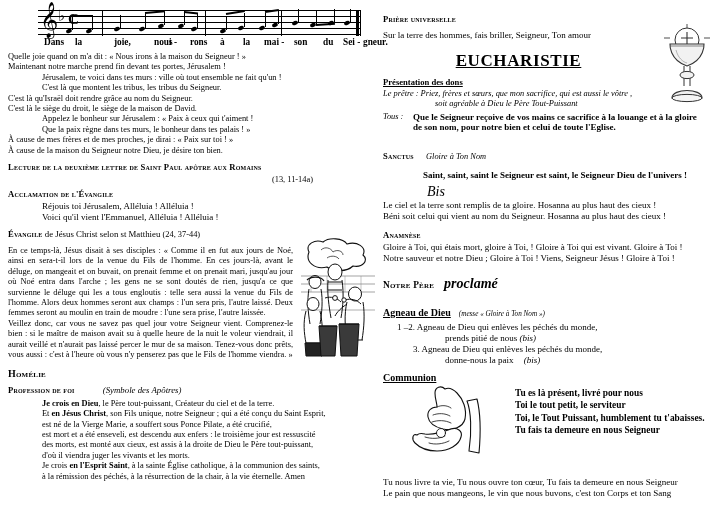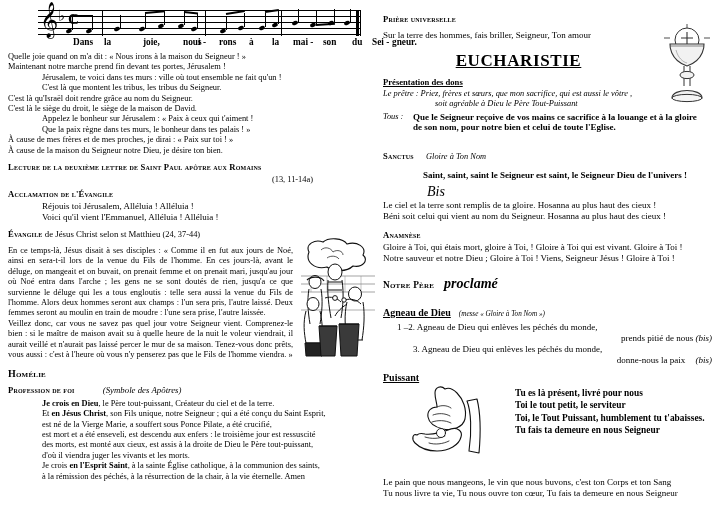--- a/index.html
+++ b/index.html
@@ -12,21 +12,21 @@
   }
   .page { display:flex; width:720px; height:509px; box-sizing:border-box; }
   .col-left  { width:375px; position:relative; padding:4px 6px 0 8px; box-sizing:border-box; }
   .col-right { width:345px; position:relative; padding:8px 8px 0 8px; box-sizing:border-box; }
 
   
   .t  { font-size:8.4px; line-height:10.4px; }
   .t9 { font-size:9px;  line-height:11px; }
   .ind1 { padding-left:34px; }
   .ind2 { padding-left:52px; }
-  .ind3 { padding-left:62px;text-align:right; }
+  .ind3 { padding-left:62px; }
   .b  { font-weight:bold; }
   .i  { font-style:italic; }
   .u  { text-decoration:underline; }
   .sc { font-variant:small-caps; font-weight:bold; letter-spacing:.2px; }
   .right { text-align:right; }
   .gap4 { height:4px; }
   .gap6 { height:6px; }
   .gap8 { height:8px; }
   .gap10{ height:10px; }
 
@@ -40,21 +40,21 @@
   .notehead {
     position:absolute; width:6px; height:4.4px; background:#000;
     border-radius:50%; transform:rotate(-20deg);
   }
   .stem { position:absolute; width:1.1px; background:#000; }
   .beam { position:absolute; height:2.2px; background:#000; transform-origin:left center; }
   .clef { position:absolute; left:32px; top:-2px; font-size:31px; line-height:31px; font-family:"DejaVu Sans", sans-serif; }
   .flat { position:absolute; left:50px; top:3px; font-size:15px; line-height:15px; font-family:"DejaVu Sans", sans-serif;}
   .meter{ position:absolute; left:60px; top:6px; font-size:15px; line-height:15px; font-weight:bold; font-family:"Liberation Serif",serif;}
   .lyrics { position:absolute; left:30px; top:30px; width:330px; font-size:9.3px; font-weight:bold; line-height:12px; }
-  .lyrics span { position:absolute; white-space:nowrap;margin-left:29px; }
+  .lyrics span { position:absolute; white-space:nowrap; }
 
   
   .illus-gospel {
     position:absolute; right:0px; top:238px; width:74px; height:120px;
   }
   .illus-chalice {
     position:absolute; right:2px; top:20px; width:62px; height:84px;
   }
   .illus-hands {
     position:absolute; left:28px; top:-6px; width:96px; height:86px;
@@ -366,21 +366,21 @@
       </div>
       <div class="t9 ind3">
         <span>donne-nous la paix</span>
         <span class="i" style="margin-left:8px;">(bis)</span>
       </div>
     </div>
 
     <div class="gap6"></div>
 
     <div>
-      <div class="b u" style="font-size:10px;">Puissant</div>
+      <div class="b u" style="font-size:10px;">Communion</div>
 
       <div class="commun-block" style="margin-top:4px;">
 
         <div class="illus-hands">
           <svg viewBox="0 0 96 86" width="96" height="86" xmlns="http://www.w3.org/2000/svg">
             <g fill="#fff" stroke="#111" stroke-width="1.1" stroke-linejoin="round" stroke-linecap="round">
 
               <path d="M34 8 C30 4, 24 6, 24 12 C24 18, 26 22, 26 26
                        C20 26, 16 30, 17 36 C18 42, 24 46, 32 48
                        C42 50, 52 46, 54 38 C56 28, 52 18, 46 12 C42 8, 38 6, 34 8 Z"></path>
@@ -403,22 +403,22 @@
 
         <div class="commun-lines">
           <div>Tu es là présent, livré pour nous</div>
           <div>Toi le tout petit, le serviteur</div>
           <div>Toi, le Tout Puissant, humblement tu t'abaisses.</div>
           <div>Tu fais ta demeure en nous Seigneur</div>
         </div>
       </div>
 
       <div style="margin-top:6px;">
+        <div class="t9">Tu nous livre ta vie, Tu nous ouvre ton cœur, Tu fais ta demeure en nous Seigneur</div>
         <div class="t9">Le pain que nous mangeons, le vin que nous buvons, c'est ton Corps et ton Sang</div>
-        <div class="t9">Tu nous livre ta vie, Tu nous ouvre ton cœur, Tu fais ta demeure en nous Seigneur</div>
         <div class="gap10"></div>
         <div class="t9">Par le don de ta vie Tu désires aujourd'hui reposer en nos cœur</div>
         <div class="t9">Brûlé de charité, assoiffé d'être aimé, Tu fais ta demeure en nous Seigneur</div>
         <div class="gap10"></div>
 
       </div>
     </div>
   </div>
 </div>
 

